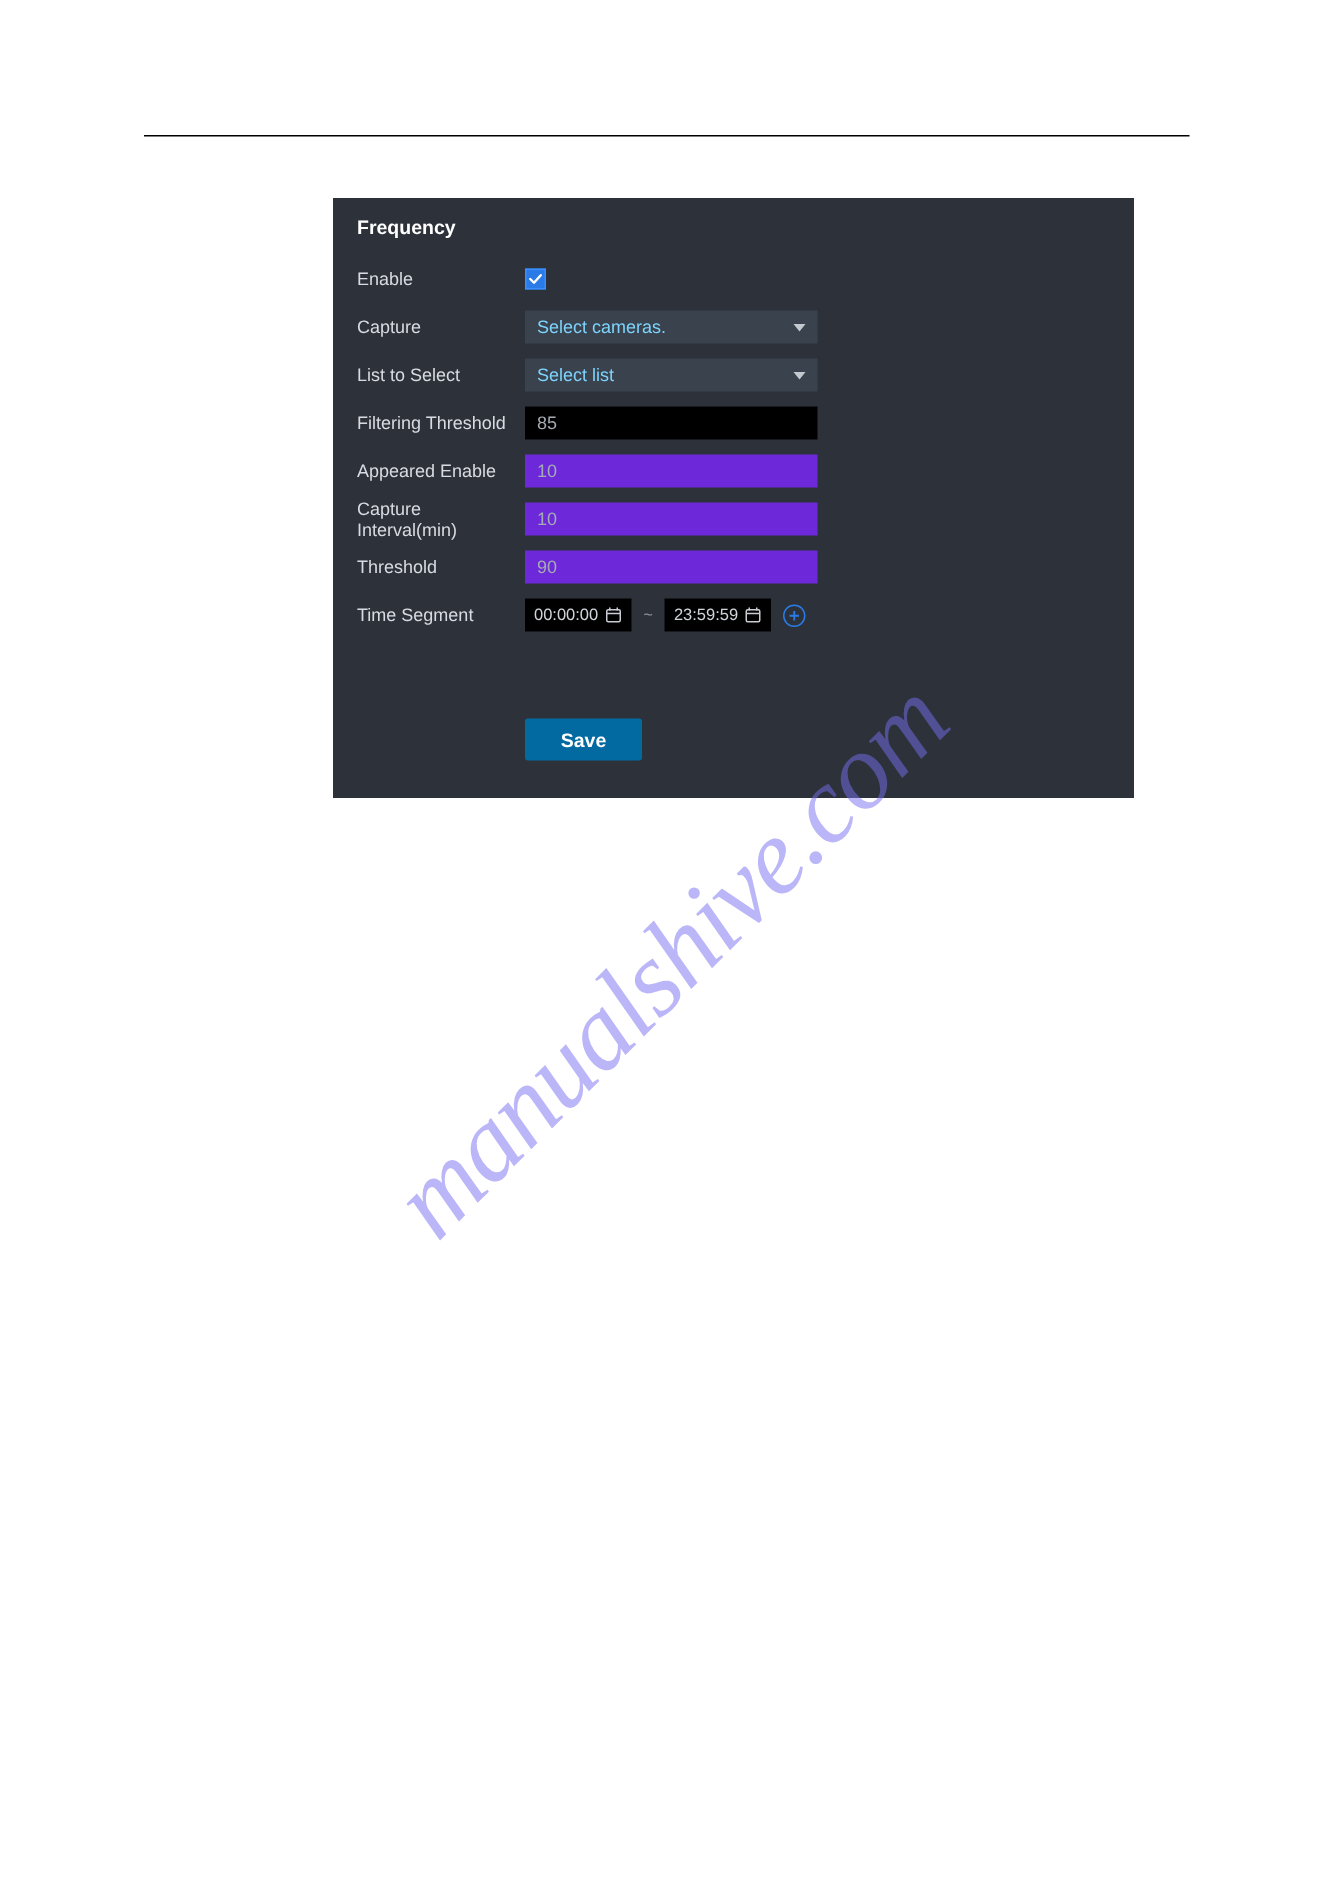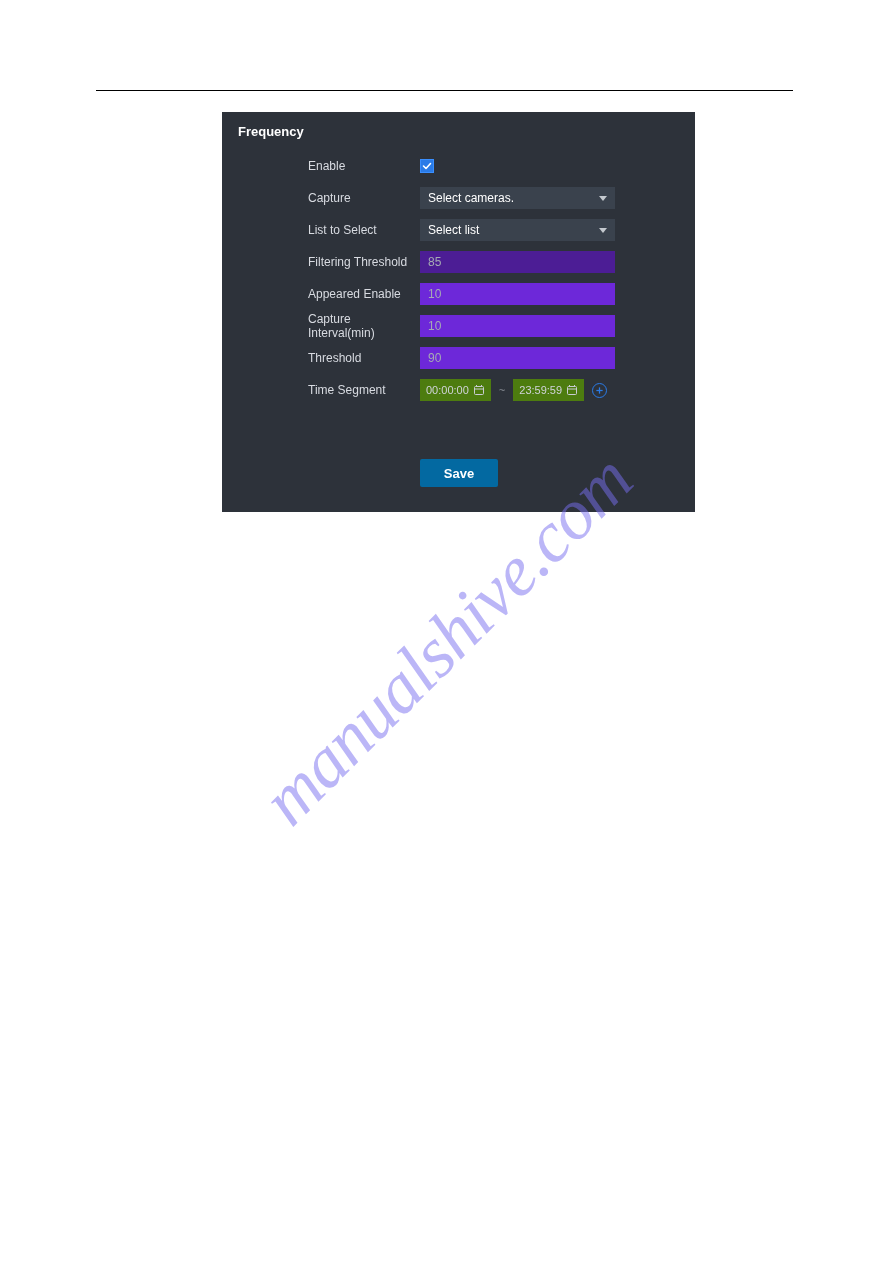--- a/index.html
+++ b/index.html
@@ -14,36 +14,35 @@
     position: absolute;
     top: 90px;
     left: 96px;
     right: 100px;
     height: 1px;
     background: #000;
   }
   .panel {
     position: absolute;
     left: 222px;
-    top: 112px;
-    width: 473px;
+    top: 132px;
+    width: 534px;
     height: 400px;
     background: #2d323a;
     color: #dcdfe5;
     font-size: 12px;
     padding: 12px 16px 16px 16px;
   }
   .panel-title {
     color: #fff;
     font-weight: bold;
     font-size: 13px;
     margin-bottom: 16px;
   }
   .form {
-    margin-left: 70px;
   }
   .row {
     display: flex;
     align-items: center;
     margin-bottom: 10px;
     height: 22px;
   }
   .label {
     width: 112px;
     flex: 0 0 112px;
@@ -67,44 +66,44 @@
     height: 22px;
     background: #3a424d;
     border: none;
     display: flex;
     align-items: center;
     justify-content: space-between;
     padding: 0 8px;
     cursor: pointer;
     max-width: 195px;
   }
-  .select span { color: #ffffff; font-size: 12px; }
+  .select span { color: #7dd3fc; font-size: 12px; }
   .chev { width: 0; height: 0; border-left: 4px solid transparent; border-right: 4px solid transparent; border-top: 5px solid #c4c9cf; }
   .input {
     flex: 1;
     max-width: 195px;
     height: 22px;
-    background: #4c1d95;
+    background: #000000;
     border: none;
     color: #a5abb3;
     font-size: 12px;
     padding: 0 8px;
     display:flex;
     align-items:center;
   }
   .input-dk {
     background: #6d28d9;
   }
   .time-seg {
     display: flex;
     align-items: center;
     gap: 8px;
   }
   .time-box {
-    background: #4d7c0f;
+    background: #000000;
     display: flex;
     align-items: center;
     gap: 4px;
     padding: 2px 6px;
     height: 22px;
     cursor: pointer;
   }
   .time-box span { color: #d0d4da; font-size: 11px; letter-spacing: 0px; }
   .sep { color: #8a8f96; font-size: 11px; }
   .add-circle {

